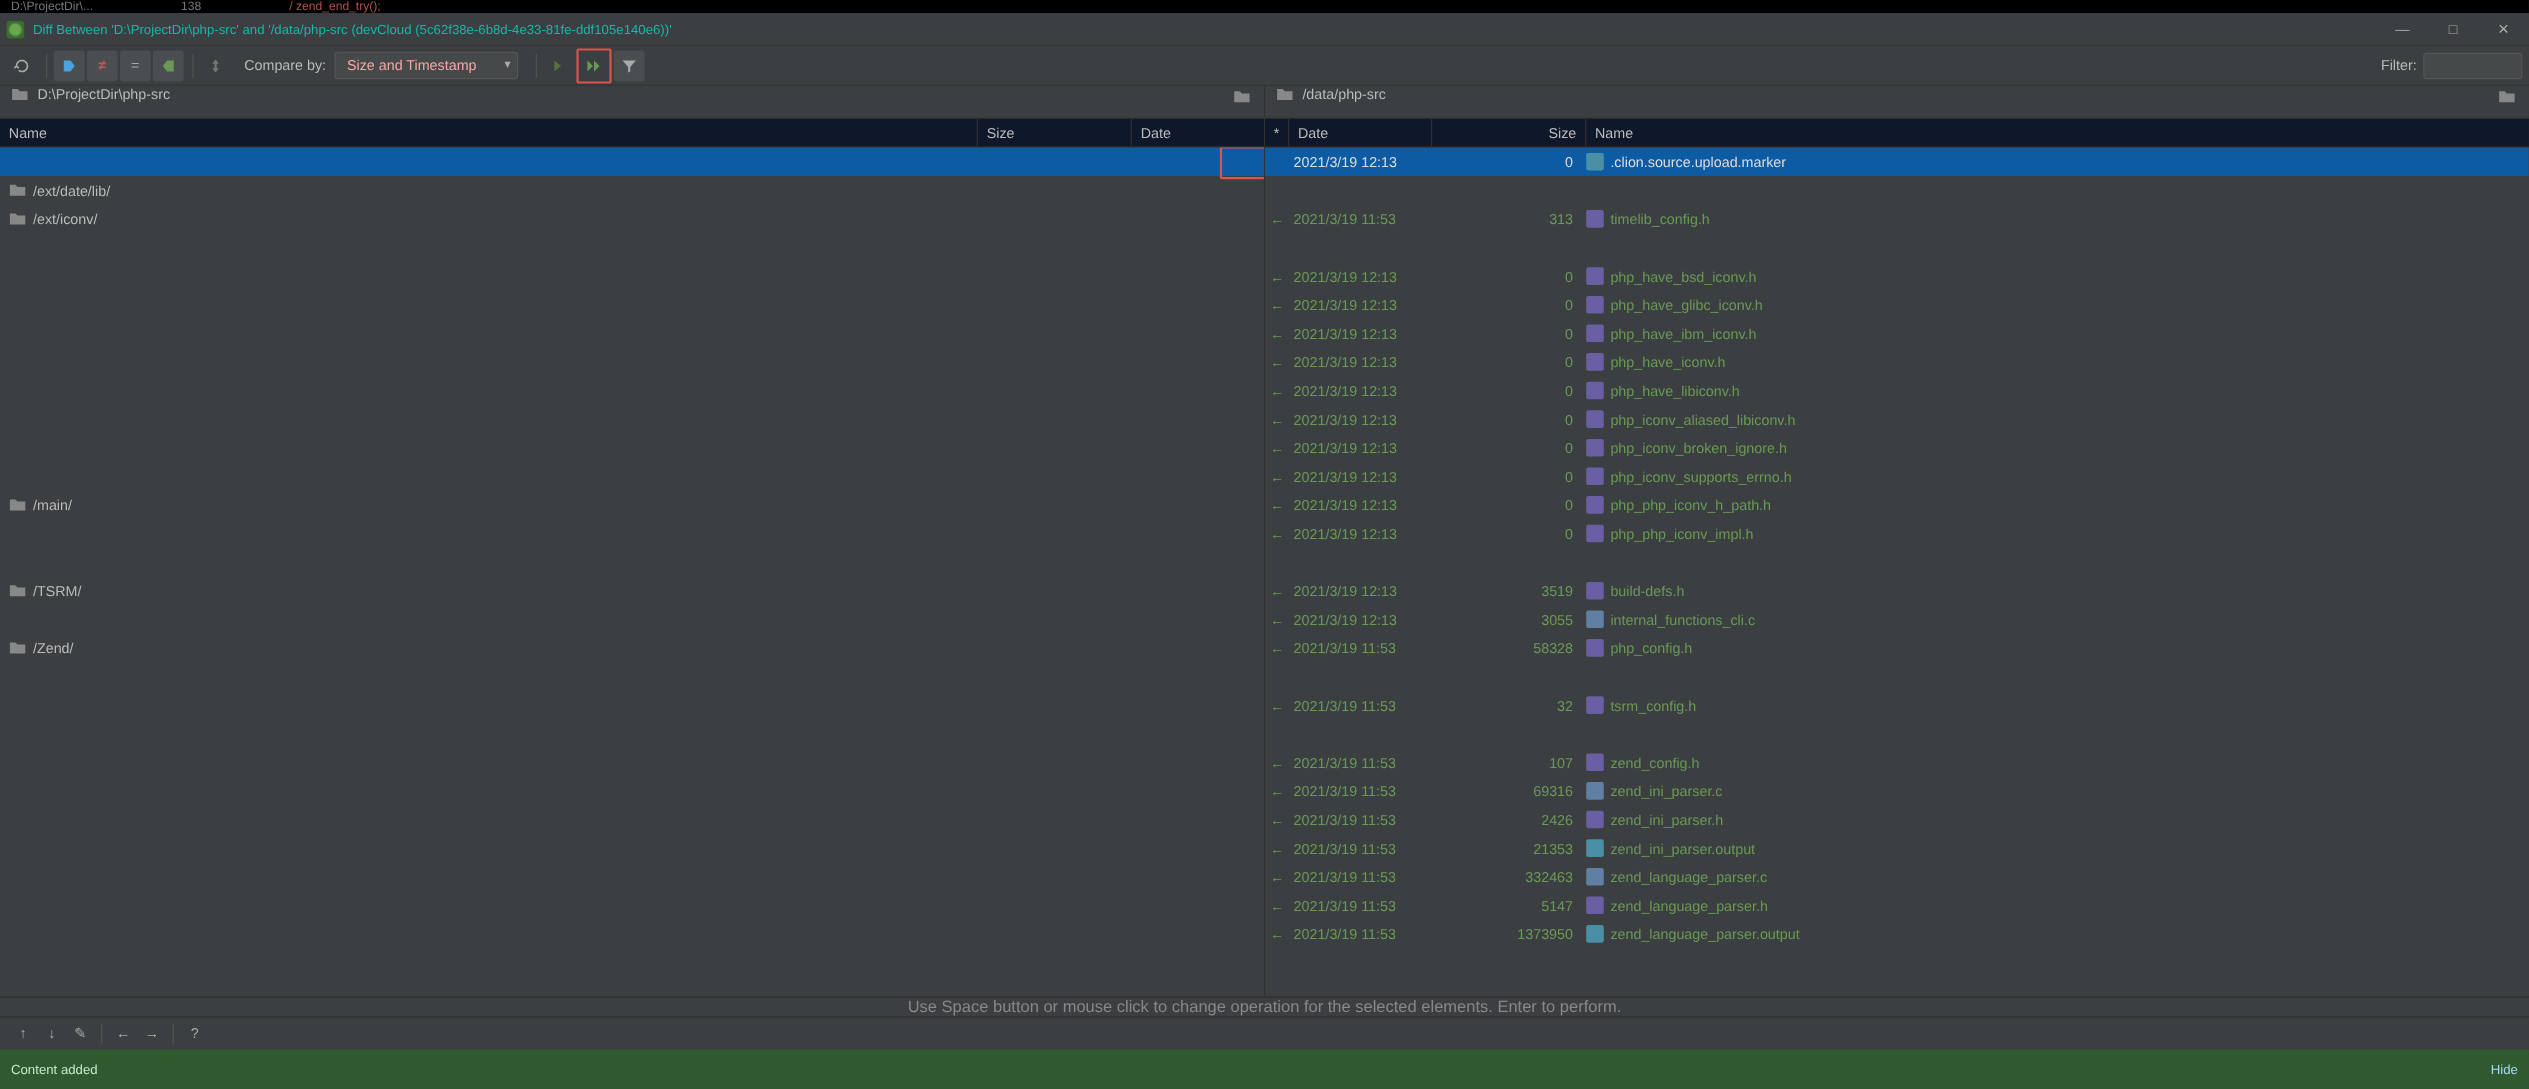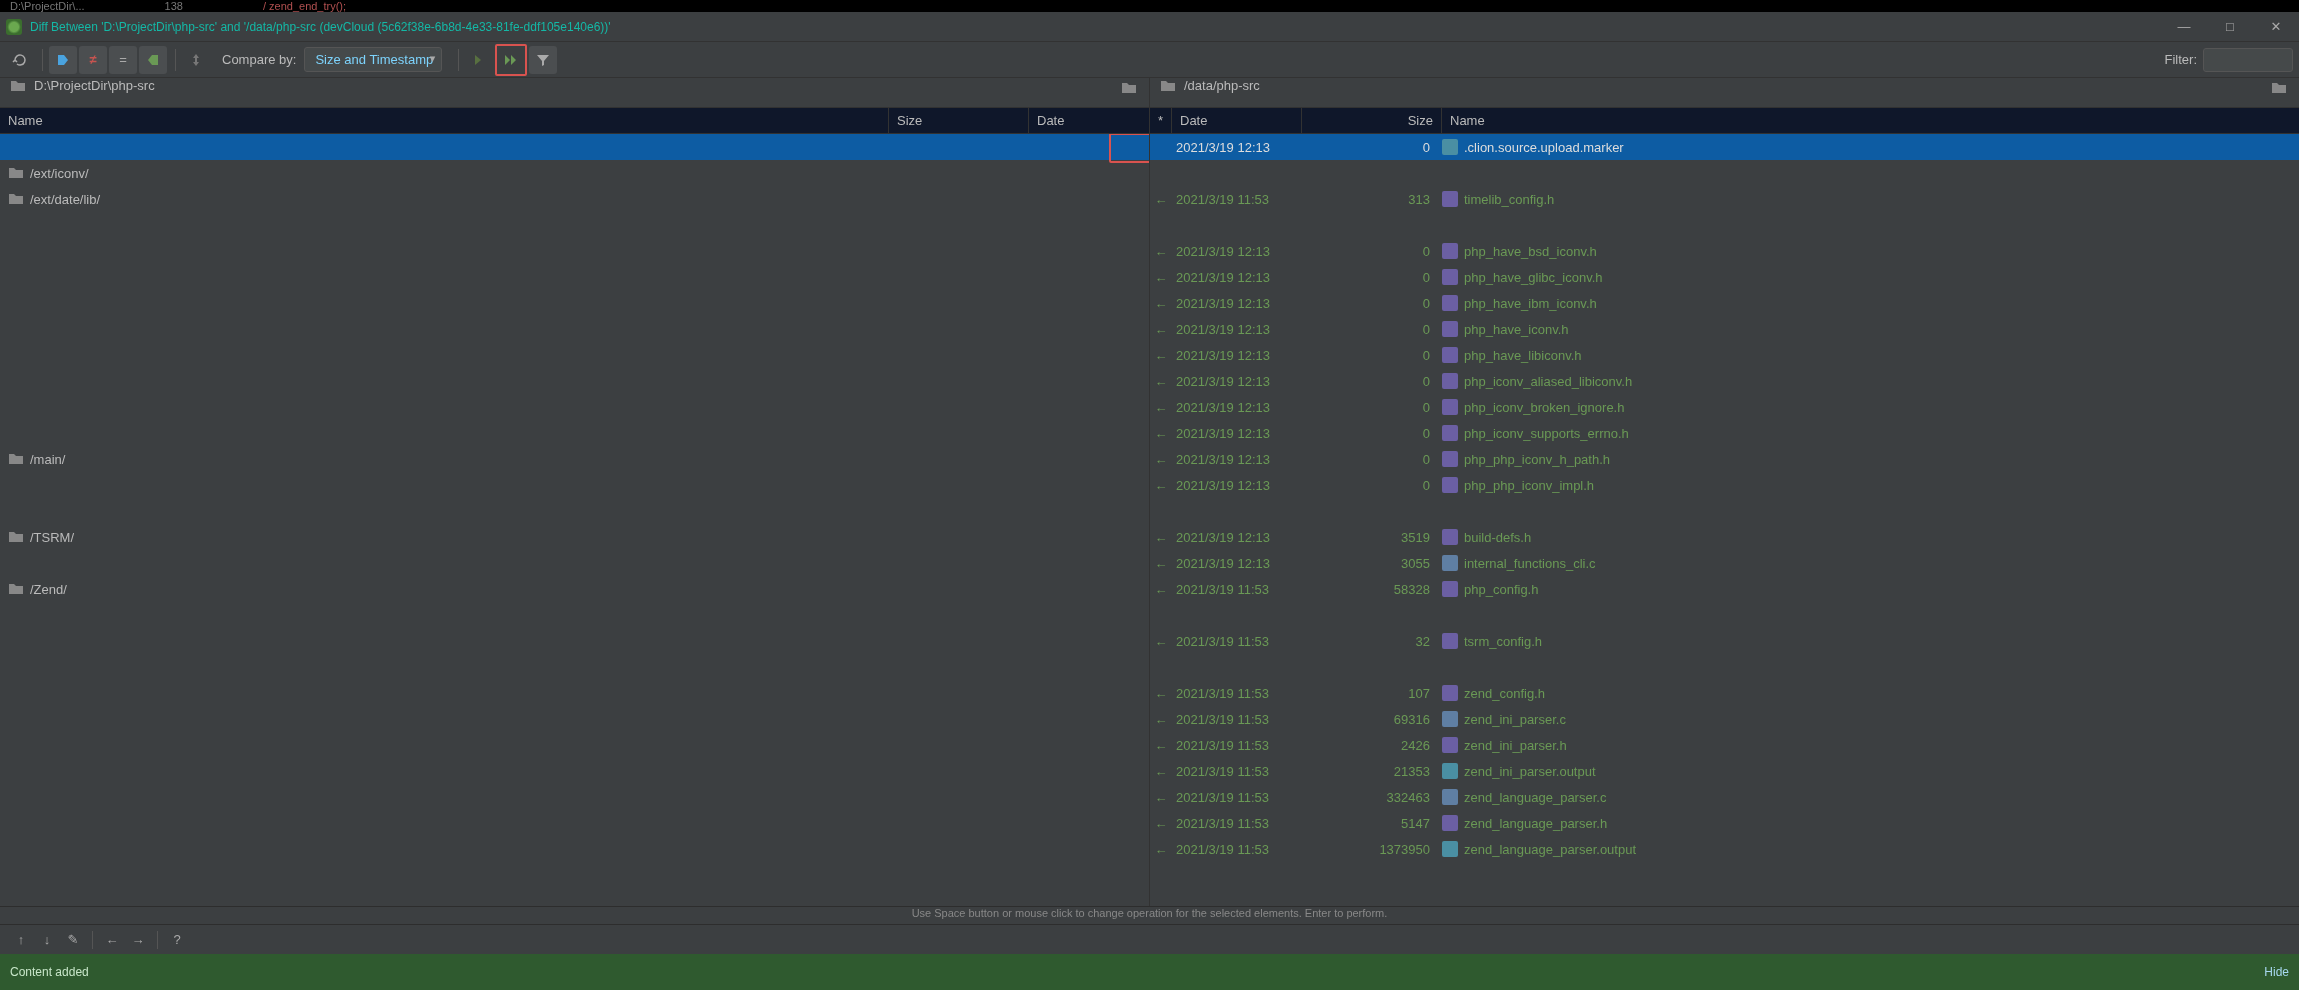--- a/index.html
+++ b/index.html
@@ -59,22 +59,22 @@
     color: #aaa;
   }
   .tbtn.active-group { background:#4b4e50; }
   .tbtn svg { width:16px; height:16px; }
   .sep { width:1px; height:22px; background:#555; margin: 0 6px; }
   .compare-label { color:#bbb; margin: 0 8px 0 10px; }
   .combo {
     background:#45494a;
     border:1px solid #555;
     border-radius:3px;
-    padding: 4px 8px 4px 10px;
-    color:#7dd3fc;
+    padding: 4px 37px 4px 10px;
+    color:#fca5a5;
     position:relative;
     margin-right:10px;
   }
   .combo::after {
     content:"▾"; position:absolute; right:6px; top:4px; color:#aaa; font-size:11px;
   }
   .red-box { border:2px solid #d9534f; border-radius:2px; }
   .red-box .tbtn { margin:0; }
   .filter-wrap { margin-left:auto; display:flex; align-items:center; }
   .filter-label { margin-right:6px; color:#bbb; }
@@ -130,21 +130,21 @@
     position:absolute;
     right:-2px;
     top:-1px;
     width:38px;
     height:26px;
     border:2px solid #d9534f;
     border-radius:2px;
     pointer-events:none;
   }
 
-  .hint-bar { height:18px; background:#3c3f41; text-align:center; font-size:11px; color:#888; border-top:1px solid #2d2d2d;}
+  .hint-bar { height:18px; background:#3c3f41; text-align:center; font-size:15px; color:#888; border-top:1px solid #2d2d2d;}
   .status-toolbar { height:30px; background:#3c3f41; display:flex; align-items:center; padding:0 8px; border-top:1px solid #2d2d2d;}
   .status-toolbar .sb { width:26px;height:26px;display:flex;align-items:center;justify-content:center;color:#aaa;}
   .bottom-status { height:36px; background:#2f5a2f; color:#c8e6c9; display:flex; align-items:center; padding:0 10px; font-size:12px;}
   .bottom-status .right { margin-left:auto; color:#a8d8f0;}
 
   .ic-folder { fill:#888; }
   .fic-h { background:#6b5fa3; border-radius:2px; }
   .fic-c { background:#5f7fa3; border-radius:2px; }
   .fic-o { background:#4a8fa3; border-radius:2px; }
 </style>
@@ -272,31 +272,31 @@
           <span></span>
         </div>
         <div class="size-l"></div>
         <div class="date-l"></div>
       </div>
       <div class="row left-row">
         <div class="lcell">
           <svg class="folder-mini" viewBox="0 0 16 14">
             <path fill="#888" d="M1 2h5l2 2h7v8H1z"></path>
           </svg>
-          <span>/ext/iconv/</span>
+          <span>/ext/date/lib/</span>
         </div>
         <div class="size-l"></div>
         <div class="date-l"></div>
       </div>
       <div class="row left-row">
         <div class="lcell">
           <svg class="folder-mini" viewBox="0 0 16 14">
             <path fill="#888" d="M1 2h5l2 2h7v8H1z"></path>
           </svg>
-          <span>/ext/date/lib/</span>
+          <span>/ext/iconv/</span>
         </div>
         <div class="size-l"></div>
         <div class="date-l"></div>
       </div>
       <div class="row left-row"></div>
       <div class="row left-row"></div>
       <div class="row left-row"></div>
       <div class="row left-row"></div>
       <div class="row left-row"></div>
       <div class="row left-row"></div>

